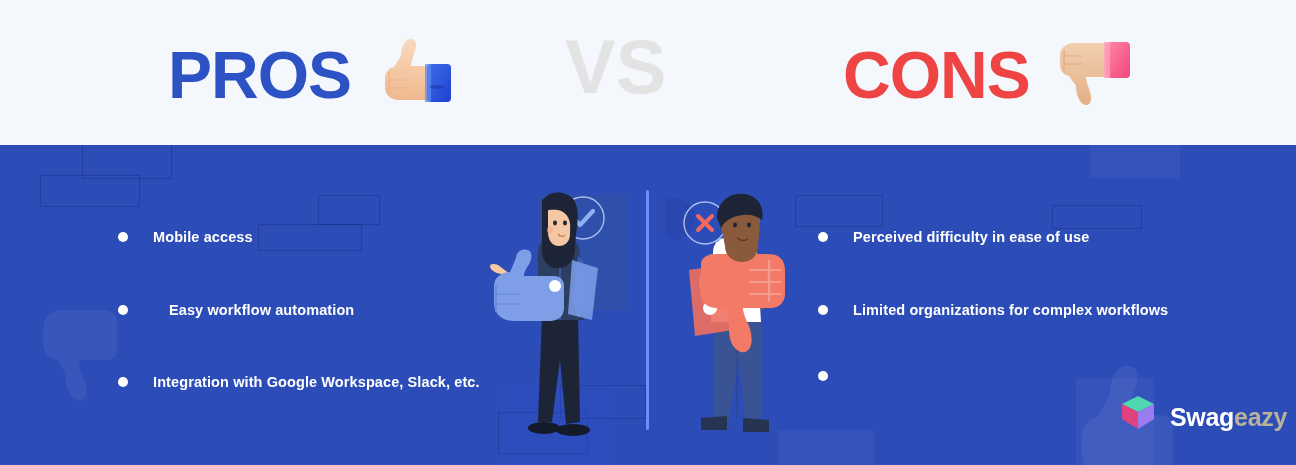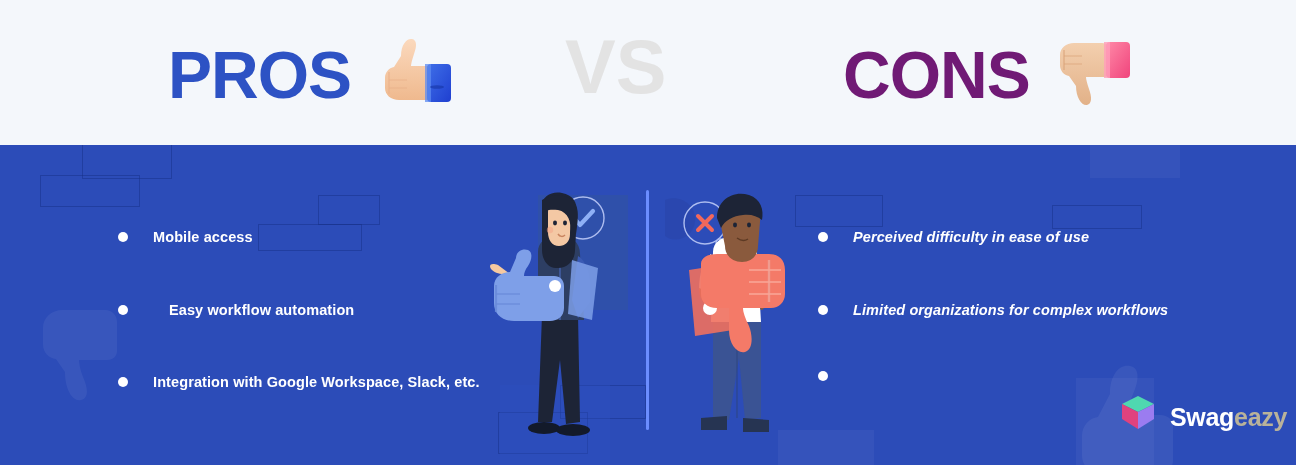--- a/index.html
+++ b/index.html
@@ -20,21 +20,21 @@
   .hdr-pros { left:168px; top:34px; }
   .hdr-vs   { left:565px; top:30px; }
   .hdr-cons { left:843px; top:34px; }
 
   .hdr-word {
     font-size:66px; font-weight:700; letter-spacing:-1px;
     line-height:74px; font-family:"Liberation Sans", sans-serif;
   }
   .w-pros { color:#2d52c4; }
   .w-vs   { color:#e3e3e3; font-size:76px; letter-spacing:0px;text-align:right; }
-  .w-cons { color:#701a75; }
+  .w-cons { color:#ef4444; }
 
   .hand { margin-left:16px; display:block; }
 
   
   .panel {
     position:absolute; left:0; top:145px; width:1296px; height:320px;
     background:#2c4cb8; overflow:hidden;
   }
 
   
@@ -279,21 +279,21 @@
       <div class="li li-pros-1">
         <span class="bullet"></span>
         <span class="li-text">Easy workflow automation</span>
       </div>
       <div class="li li-pros-2">
         <span class="bullet"></span>
         <span class="li-text">Integration with Google Workspace, Slack, etc.</span>
       </div>
     </div>
 
-    <div class="list list-cons" style="top:83px;font-style:italic;">
+    <div class="list list-cons" style="top:83px;">
       <div class="li li-cons-0">
         <span class="bullet"></span>
         <span class="li-text">Perceived difficulty in ease of use</span>
       </div>
       <div class="li li-cons-1">
         <span class="bullet"></span>
         <span class="li-text">Limited organizations for complex workflows</span>
       </div>
       <div class="li li-cons-2">
         <span class="bullet"></span>

